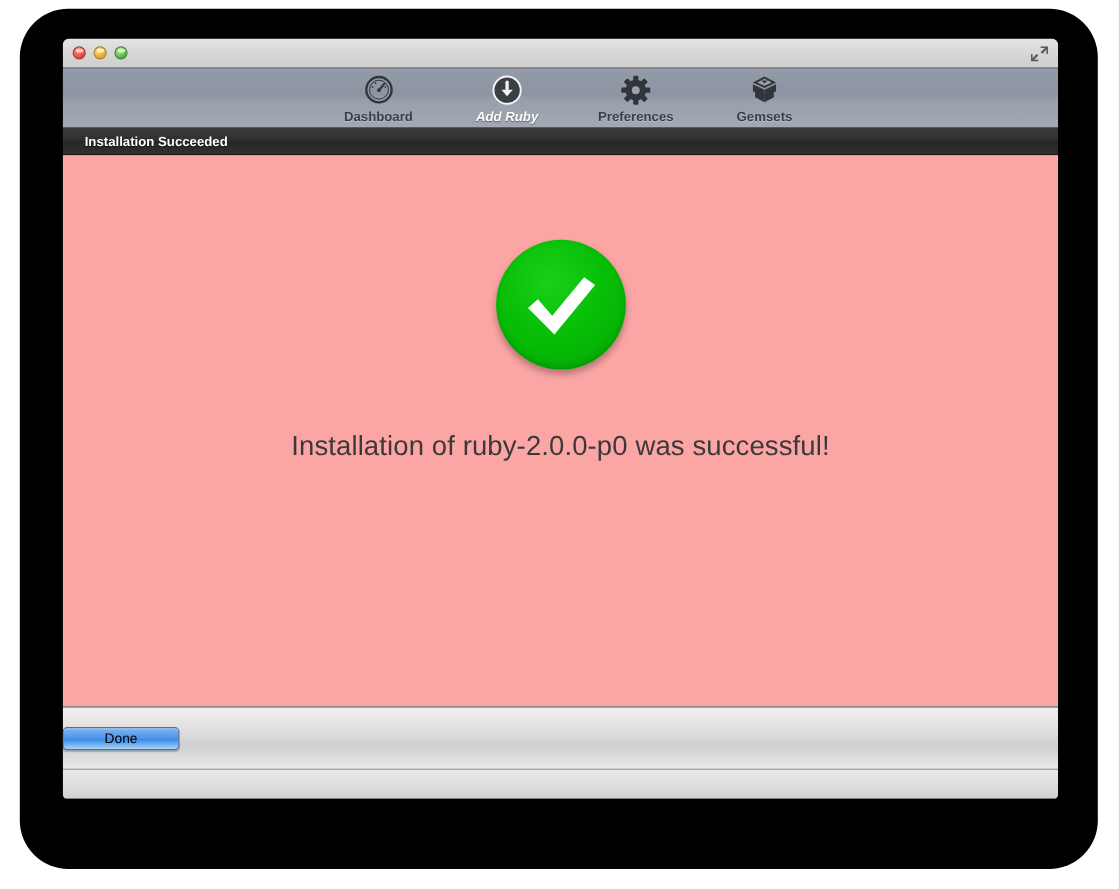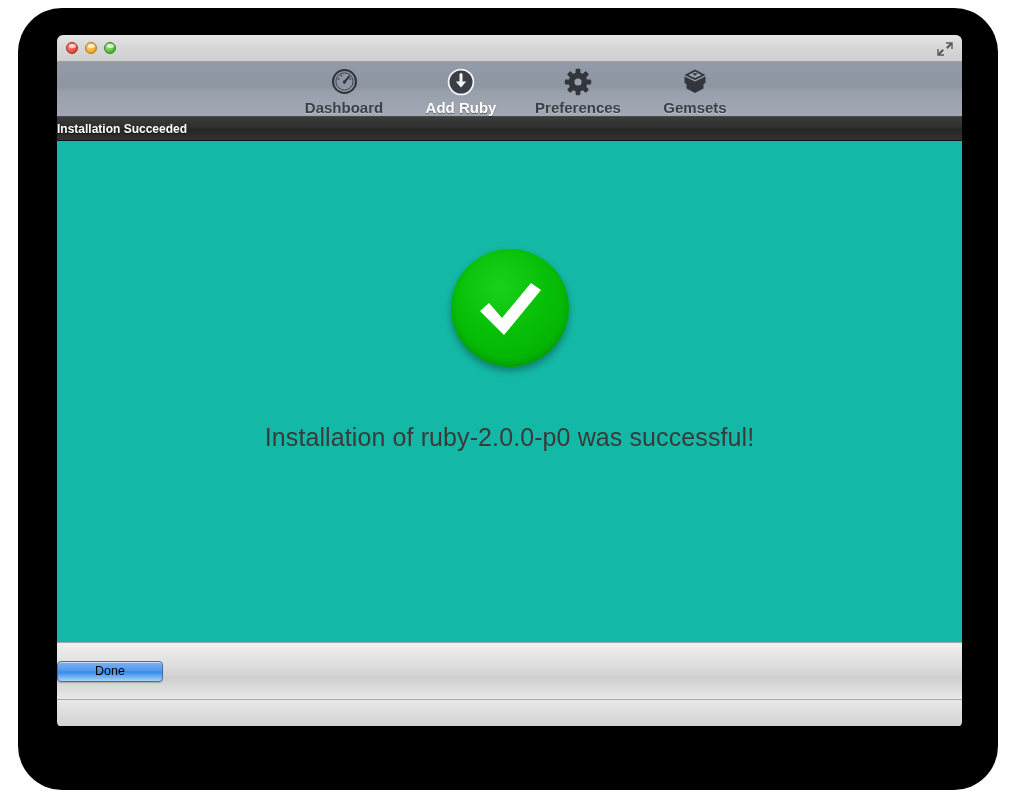--- a/index.html
+++ b/index.html
@@ -94,55 +94,57 @@
     padding-top: 2px;
   }
   .tool-icon {
     height: 29px;
     display: flex;
     align-items: center;
     justify-content: center;
   }
   .tool-label {
     margin-top: 3px;
-    font-size: 15px;
+    font-size: 12px;
     font-weight: bold;
     color: #3b3f46;
     text-shadow: 0 1px 0 rgba(255,255,255,0.30);
     white-space: nowrap;
   }
   .tool-item.selected .tool-label {
     color: #ffffff;
     text-shadow: 0 1px 1px rgba(0,0,0,0.45);
+    font-style: italic;
   }
 
   
   #section-header {
     height: 24px;
     background: linear-gradient(to bottom, #3b3b3b 0%, #2f2f2f 45%, #262626 55%, #313131 100%);
     display: flex;
     align-items: center;
+    padding-left: 20px;
     border-bottom: 1px solid #151515;
   }
   #section-header-title {
     color: #ffffff;
     font-size: 12px;
     font-weight: bold;
     text-shadow: 0 1px 1px rgba(0,0,0,0.7);
   }
 
   
   #content {
     height: 501px;
-    background: #14b8a6;
+    background: #fca5a5;
     display: flex;
     flex-direction: column;
     align-items: center;
     justify-content: flex-start;
-    padding-top: 108px;
+    padding-top: 77px;
   }
   #success-badge {
     width: 118px;
     height: 118px;
     border-radius: 50%;
     background: radial-gradient(circle at 42% 32%, #1ad11a 0%, #07bf07 45%, #03a803 100%);
     box-shadow: 0 4px 7px rgba(0,0,0,0.30), inset 0 -3px 6px rgba(0,0,0,0.15);
     display: flex;
     align-items: center;
     justify-content: center;

